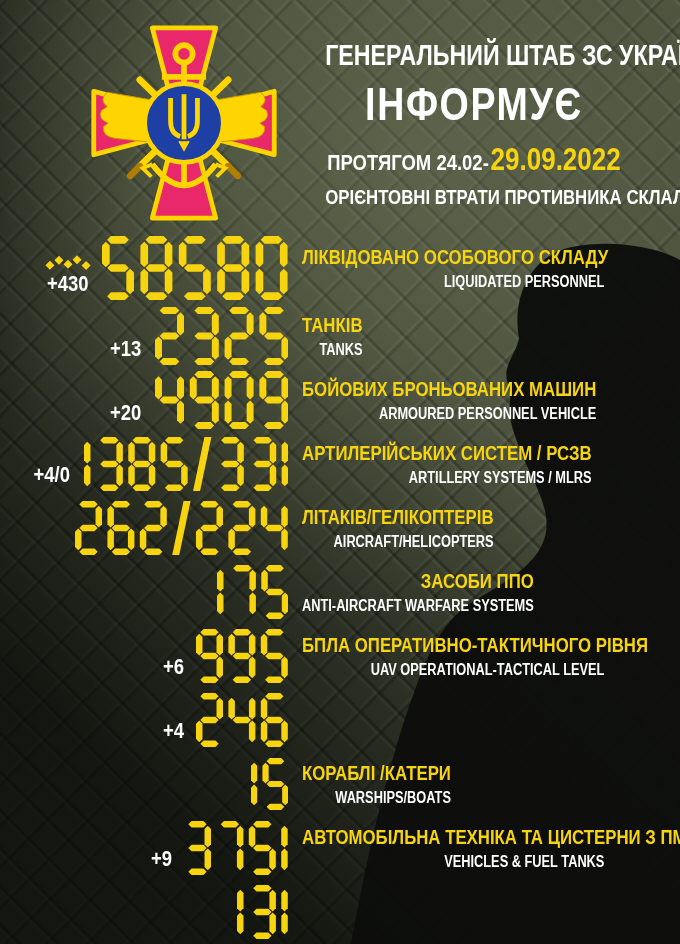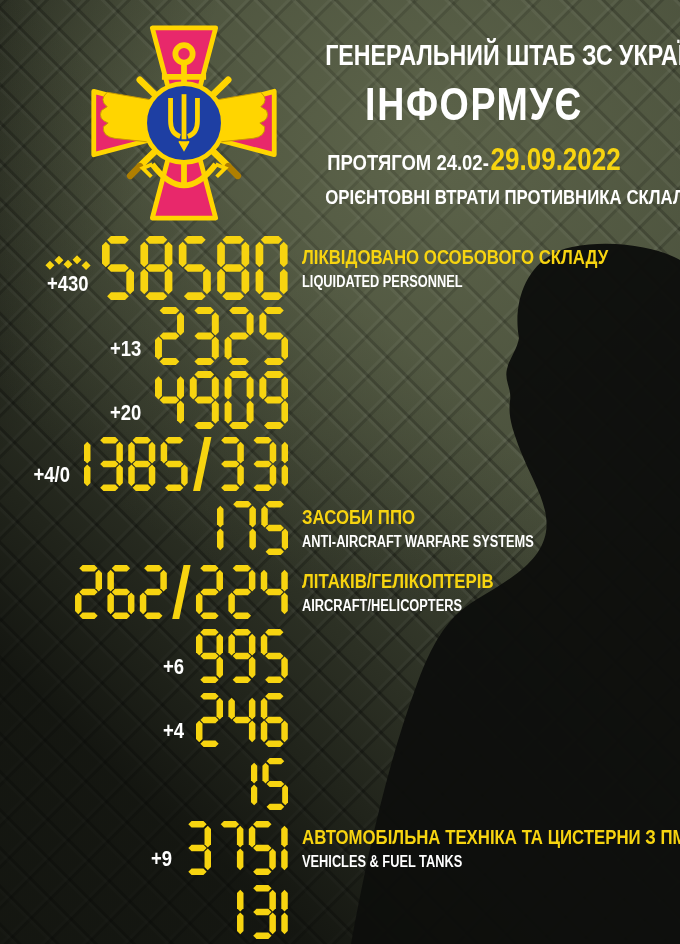--- a/index.html
+++ b/index.html
@@ -67,21 +67,21 @@
   .inc-wrap{
     display:flex;flex-direction:column;align-items:center;justify-content:flex-end;
     align-self:flex-end;padding-bottom:5px;gap:1px;
   }
   .inc{
     color:#fff;font-weight:bold;font-size:22px;line-height:1;white-space:nowrap;
     transform:scaleX(0.84);transform-origin:center bottom;
   }
   .segnum{display:block;line-height:0;}
   .segnum svg{display:block;}
-  .labels{padding-left:12px;min-width:0;}
+  .labels{padding-left:12px;min-width:0;text-align:right;}
   .ua{
     color:var(--yellow);font-size:21px;font-weight:bold;white-space:nowrap;
     transform:scaleX(0.80);transform-origin:left center;line-height:1.15;
   }
   .en{
     color:#fff;font-size:16px;font-weight:bold;white-space:nowrap;
     transform:scaleX(0.80);transform-origin:left center;margin-top:4px;line-height:1.1;
   }
 </style>
 </head>
@@ -213,20 +213,24 @@
             <polygon points="126,51 132,57 132,85 126,91 120,85 120,57"></polygon>
             <polygon points="128,94 134,88 156,88 162,94 156,100 134,100"></polygon>
             <polygon points="188,6 194,0 216,0 222,6 216,12 194,12"></polygon>
             <polygon points="186,9 192,15 192,43 186,49 180,43 180,15"></polygon>
             <polygon points="188,50 194,44 216,44 222,50 216,56 194,56"></polygon>
             <polygon points="224,51 230,57 230,85 224,91 218,85 218,57"></polygon>
             <polygon points="188,94 194,88 216,88 222,94 216,100 194,100"></polygon>
           </svg>
         </span>
     </div>
+    <div class="labels">
+      <div class="ua">ТАНКІВ</div>
+      <div class="en">TANKS</div>
+    </div>
   </div>
 
   <div class="row">
     <div class="num-zone">
       <div class="inc-wrap">
         <span class="inc">+20</span>
       </div>
       <span class="segnum">
           <svg viewBox="0 0 230 100" height="58" width="133.4" fill="#F7D410">
             <polygon points="6,9 12,15 12,43 6,49 0,43 0,15"></polygon>
@@ -246,20 +250,24 @@
             <polygon points="126,51 132,57 132,85 126,91 120,85 120,57"></polygon>
             <polygon points="126,9 132,15 132,43 126,49 120,43 120,15"></polygon>
             <polygon points="188,6 194,0 216,0 222,6 216,12 194,12"></polygon>
             <polygon points="224,9 230,15 230,43 224,49 218,43 218,15"></polygon>
             <polygon points="224,51 230,57 230,85 224,91 218,85 218,57"></polygon>
             <polygon points="188,94 194,88 216,88 222,94 216,100 194,100"></polygon>
             <polygon points="186,9 192,15 192,43 186,49 180,43 180,15"></polygon>
             <polygon points="188,50 194,44 216,44 222,50 216,56 194,56"></polygon>
           </svg>
         </span>
+    </div>
+    <div class="labels">
+      <div class="ua">БОЙОВИХ БРОНЬОВАНИХ МАШИН</div>
+      <div class="en">ARMOURED PERSONNEL VEHICLE</div>
     </div>
   </div>
 
   <div class="row">
     <div class="num-zone">
       <div class="inc-wrap">
         <span class="inc">+4/0</span>
       </div>
       <span class="segnum">
           <svg viewBox="0 0 378 100" height="54" width="204.1" fill="#F7D410">
@@ -291,45 +299,23 @@
             <polygon points="314,6 320,0 342,0 348,6 342,12 320,12"></polygon>
             <polygon points="350,9 356,15 356,43 350,49 344,43 344,15"></polygon>
             <polygon points="314,50 320,44 342,44 348,50 342,56 320,56"></polygon>
             <polygon points="350,51 356,57 356,85 350,91 344,85 344,57"></polygon>
             <polygon points="314,94 320,88 342,88 348,94 342,100 320,100"></polygon>
             <polygon points="372,9 378,15 378,43 372,49 366,43 366,15"></polygon>
             <polygon points="372,51 378,57 378,85 372,91 366,85 366,57"></polygon>
           </svg>
         </span>
     </div>
-  </div>
-
-  <div class="row">
-    <div class="num-zone">
-      <div class="inc-wrap">
-        <span class="inc"></span>
-      </div>
-      <span class="segnum">
-          <svg viewBox="0 0 132 100" height="54" width="71.3" fill="#F7D410">
-            <polygon points="6,9 12,15 12,43 6,49 0,43 0,15"></polygon>
-            <polygon points="6,51 12,57 12,85 6,91 0,85 0,57"></polygon>
-            <polygon points="30,6 36,0 58,0 64,6 58,12 36,12"></polygon>
-            <polygon points="66,9 72,15 72,43 66,49 60,43 60,15"></polygon>
-            <polygon points="66,51 72,57 72,85 66,91 60,85 60,57"></polygon>
-            <polygon points="90,6 96,0 118,0 124,6 118,12 96,12"></polygon>
-            <polygon points="88,9 94,15 94,43 88,49 82,43 82,15"></polygon>
-            <polygon points="90,50 96,44 118,44 124,50 118,56 96,56"></polygon>
-            <polygon points="126,51 132,57 132,85 126,91 120,85 120,57"></polygon>
-            <polygon points="90,94 96,88 118,88 124,94 118,100 96,100"></polygon>
-          </svg>
-        </span>
-    </div>
-    <div class="labels">
-      <div class="ua">ЗАСОБИ ППО</div>
-      <div class="en">ANTI-AIRCRAFT WARFARE SYSTEMS</div>
+    <div class="labels">
+      <div class="ua">АРТИЛЕРІЙСЬКИХ СИСТЕМ / РСЗВ</div>
+      <div class="en">ARTILLERY SYSTEMS / MLRS</div>
     </div>
   </div>
 
   <div class="row">
     <div class="num-zone">
       <div class="inc-wrap">
         <span class="inc"></span>
       </div>
       <span class="segnum">
           <svg viewBox="0 0 394 100" height="54" width="212.8" fill="#F7D410">
@@ -369,20 +355,46 @@
     </div>
     <div class="labels">
       <div class="ua">ЛІТАКІВ/ГЕЛІКОПТЕРІВ</div>
       <div class="en">AIRCRAFT/HELICOPTERS</div>
     </div>
   </div>
 
   <div class="row">
     <div class="num-zone">
       <div class="inc-wrap">
+        <span class="inc"></span>
+      </div>
+      <span class="segnum">
+          <svg viewBox="0 0 132 100" height="54" width="71.3" fill="#F7D410">
+            <polygon points="6,9 12,15 12,43 6,49 0,43 0,15"></polygon>
+            <polygon points="6,51 12,57 12,85 6,91 0,85 0,57"></polygon>
+            <polygon points="30,6 36,0 58,0 64,6 58,12 36,12"></polygon>
+            <polygon points="66,9 72,15 72,43 66,49 60,43 60,15"></polygon>
+            <polygon points="66,51 72,57 72,85 66,91 60,85 60,57"></polygon>
+            <polygon points="90,6 96,0 118,0 124,6 118,12 96,12"></polygon>
+            <polygon points="88,9 94,15 94,43 88,49 82,43 82,15"></polygon>
+            <polygon points="90,50 96,44 118,44 124,50 118,56 96,56"></polygon>
+            <polygon points="126,51 132,57 132,85 126,91 120,85 120,57"></polygon>
+            <polygon points="90,94 96,88 118,88 124,94 118,100 96,100"></polygon>
+          </svg>
+        </span>
+    </div>
+    <div class="labels">
+      <div class="ua">ЗАСОБИ ППО</div>
+      <div class="en">ANTI-AIRCRAFT WARFARE SYSTEMS</div>
+    </div>
+  </div>
+
+  <div class="row">
+    <div class="num-zone">
+      <div class="inc-wrap">
         <span class="inc">+6</span>
       </div>
       <span class="segnum">
           <svg viewBox="0 0 170 100" height="54" width="91.8" fill="#F7D410">
             <polygon points="8,6 14,0 36,0 42,6 36,12 14,12"></polygon>
             <polygon points="44,9 50,15 50,43 44,49 38,43 38,15"></polygon>
             <polygon points="44,51 50,57 50,85 44,91 38,85 38,57"></polygon>
             <polygon points="8,94 14,88 36,88 42,94 36,100 14,100"></polygon>
             <polygon points="6,9 12,15 12,43 6,49 0,43 0,15"></polygon>
             <polygon points="8,50 14,44 36,44 42,50 36,56 14,56"></polygon>
@@ -393,20 +405,24 @@
             <polygon points="66,9 72,15 72,43 66,49 60,43 60,15"></polygon>
             <polygon points="68,50 74,44 96,44 102,50 96,56 74,56"></polygon>
             <polygon points="128,6 134,0 156,0 162,6 156,12 134,12"></polygon>
             <polygon points="126,9 132,15 132,43 126,49 120,43 120,15"></polygon>
             <polygon points="128,50 134,44 156,44 162,50 156,56 134,56"></polygon>
             <polygon points="164,51 170,57 170,85 164,91 158,85 158,57"></polygon>
             <polygon points="128,94 134,88 156,88 162,94 156,100 134,100"></polygon>
           </svg>
         </span>
     </div>
+    <div class="labels">
+      <div class="ua">БПЛА ОПЕРАТИВНО-ТАКТИЧНОГО РІВНЯ</div>
+      <div class="en">UAV OPERATIONAL-TACTICAL LEVEL</div>
+    </div>
   </div>
 
   <div class="row">
     <div class="num-zone">
       <div class="inc-wrap">
         <span class="inc">+4</span>
       </div>
       <span class="segnum">
           <svg viewBox="0 0 170 100" height="54" width="91.8" fill="#F7D410">
             <polygon points="8,6 14,0 36,0 42,6 36,12 14,12"></polygon>
@@ -439,20 +455,24 @@
             <polygon points="6,9 12,15 12,43 6,49 0,43 0,15"></polygon>
             <polygon points="6,51 12,57 12,85 6,91 0,85 0,57"></polygon>
             <polygon points="30,6 36,0 58,0 64,6 58,12 36,12"></polygon>
             <polygon points="28,9 34,15 34,43 28,49 22,43 22,15"></polygon>
             <polygon points="30,50 36,44 58,44 64,50 58,56 36,56"></polygon>
             <polygon points="66,51 72,57 72,85 66,91 60,85 60,57"></polygon>
             <polygon points="30,94 36,88 58,88 64,94 58,100 36,100"></polygon>
           </svg>
         </span>
     </div>
+    <div class="labels">
+      <div class="ua">КОРАБЛІ /КАТЕРИ</div>
+      <div class="en">WARSHIPS/BOATS</div>
+    </div>
   </div>
 
   <div class="row">
     <div class="num-zone">
       <div class="inc-wrap">
         <span class="inc">+9</span>
       </div>
       <span class="segnum">
           <svg viewBox="0 0 192 100" height="54" width="103.7" fill="#F7D410">
             <polygon points="8,6 14,0 36,0 42,6 36,12 14,12"></polygon>

